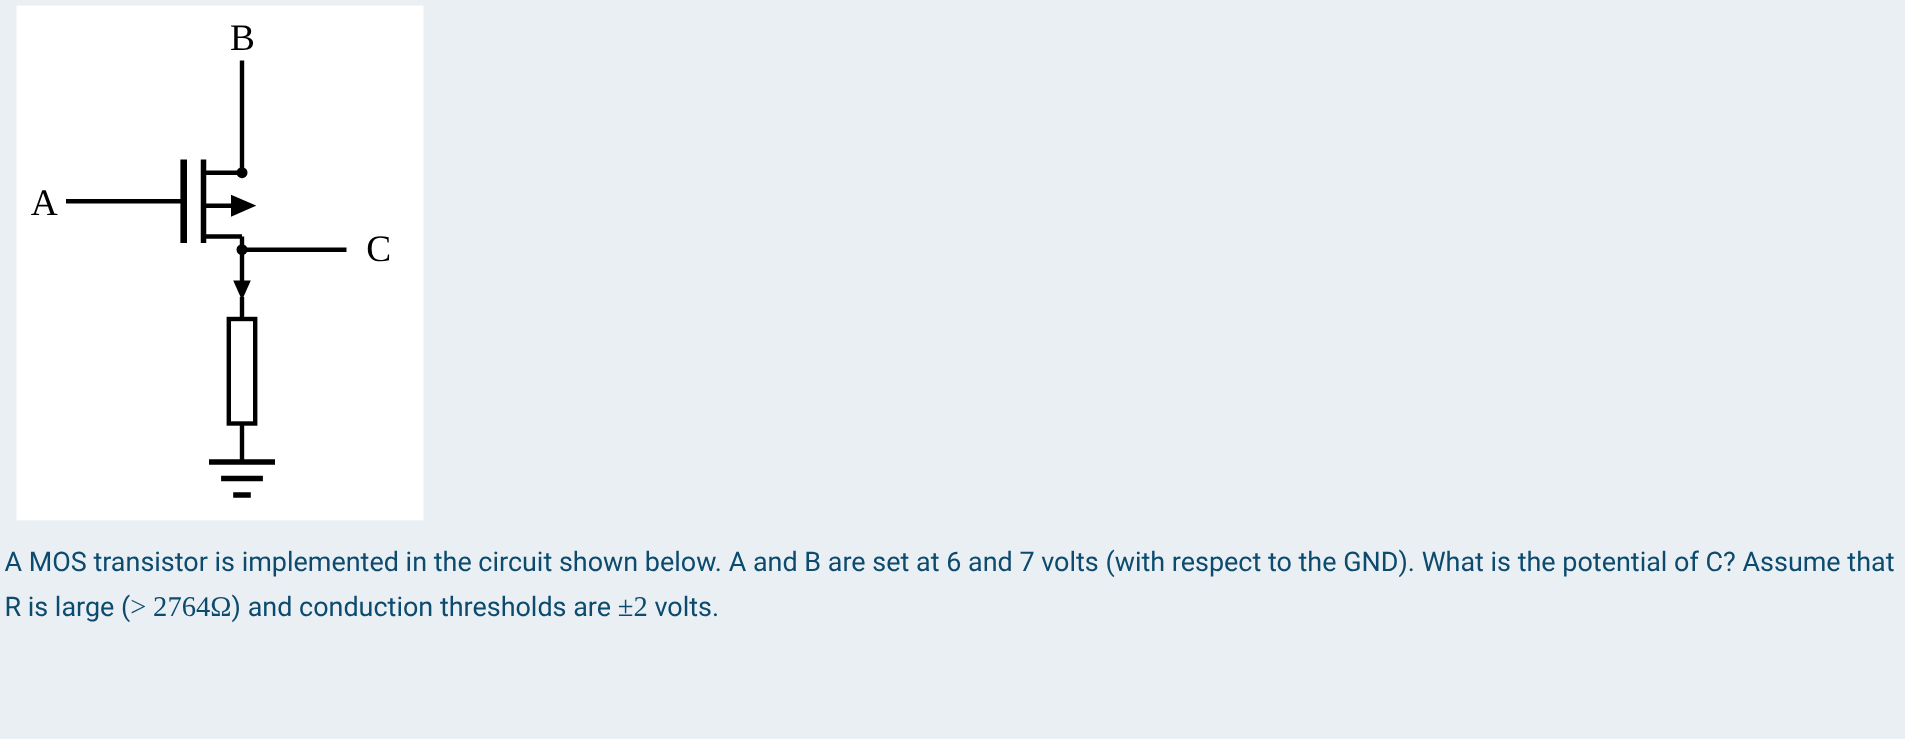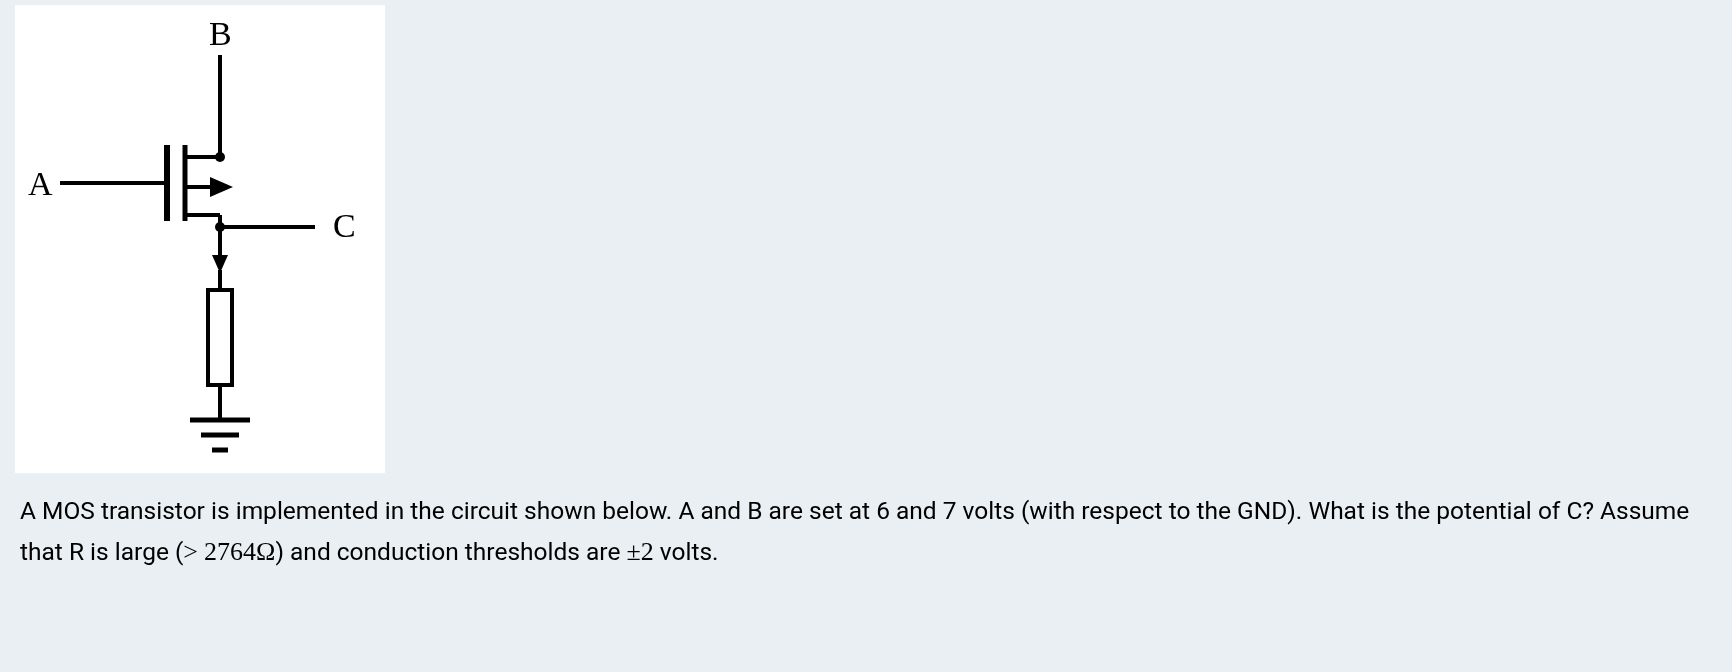--- a/index.html
+++ b/index.html
@@ -25,23 +25,23 @@
     .circuit-svg {
       width: 100%;
       height: 100%;
     }
     .label {
       font-family: 'Times New Roman', serif;
       font-size: 34px;
       fill: #000000;
     }
     .question-text {
-      padding: 18px 20px;
+      padding: 18px 4px;
       font-size: 24.5px;
-      color: #000000;
+      color: #0c4a6e;
       line-height: 1.65;
       font-family: -apple-system, BlinkMacSystemFont, 'Segoe UI', Roboto, sans-serif;
     }
     .math {
       font-family: 'Times New Roman', serif;
       font-size: 26px;
     }
     .omega::after {
       content: 'Ω';
     }

